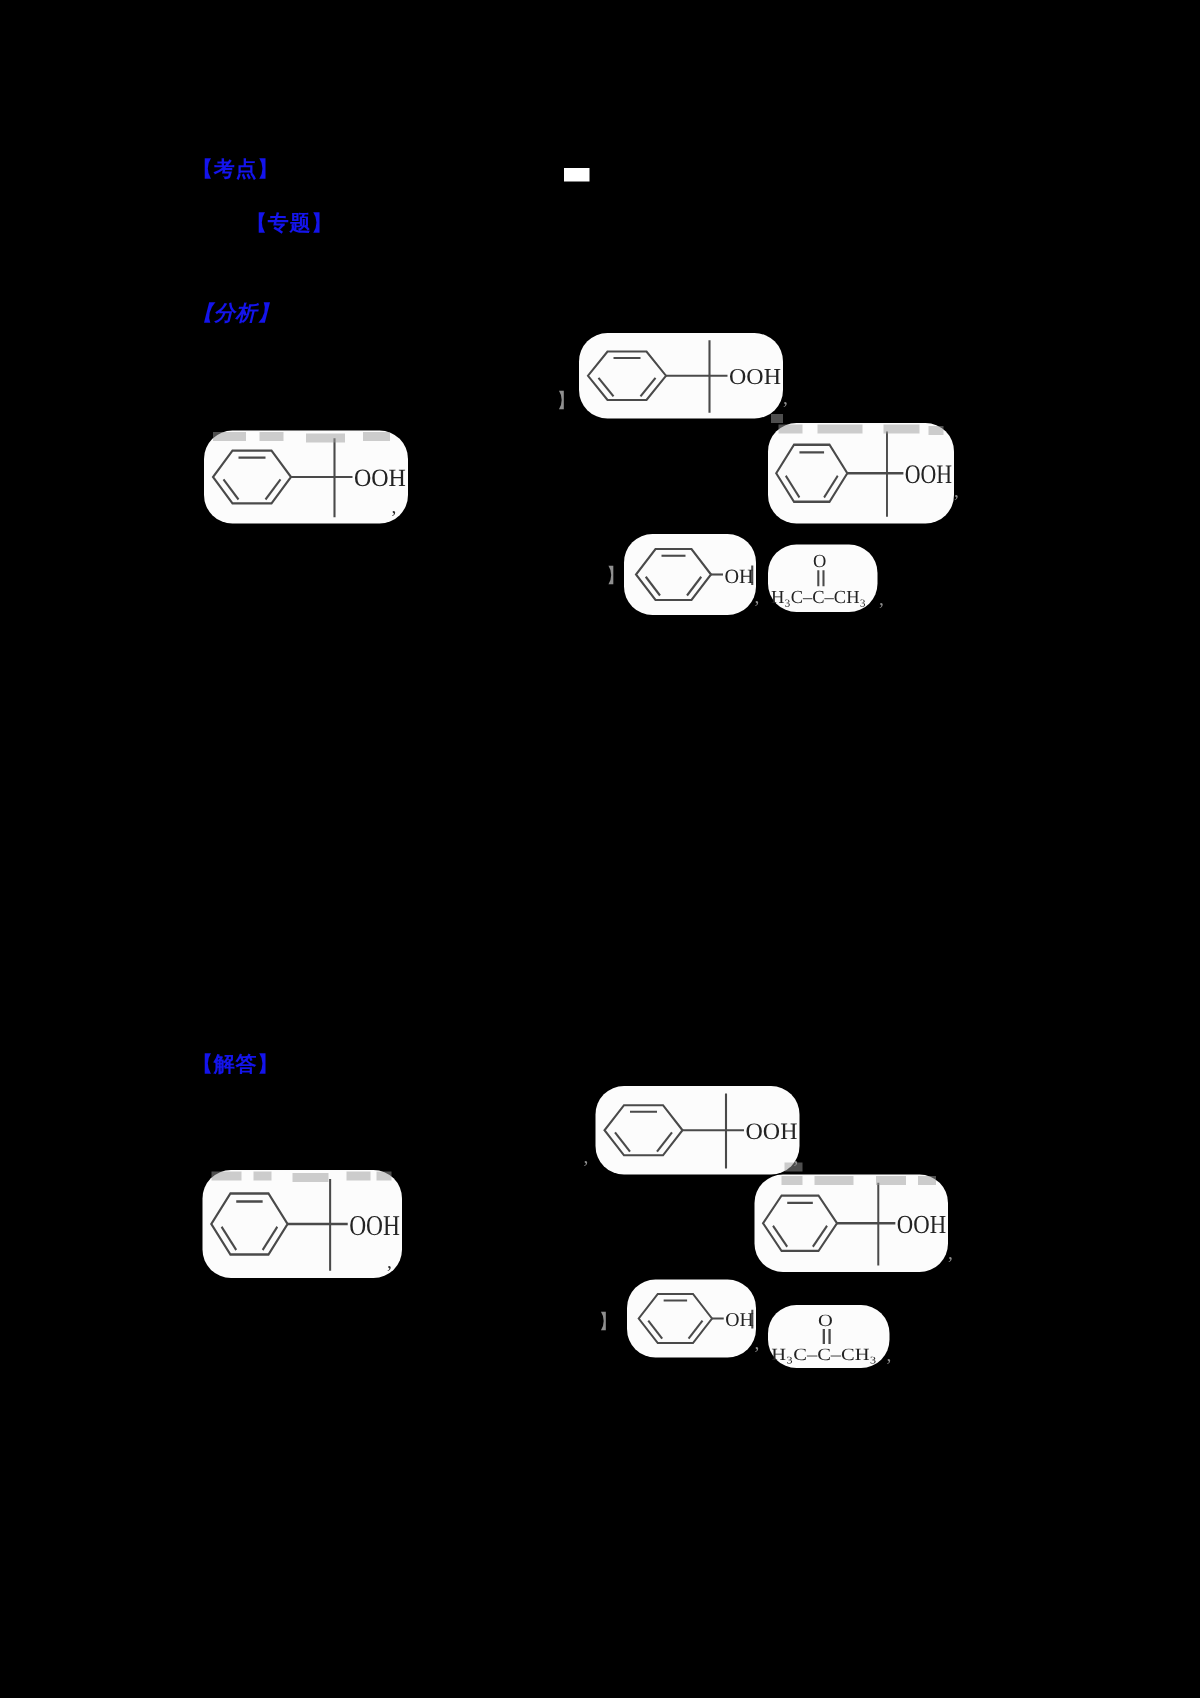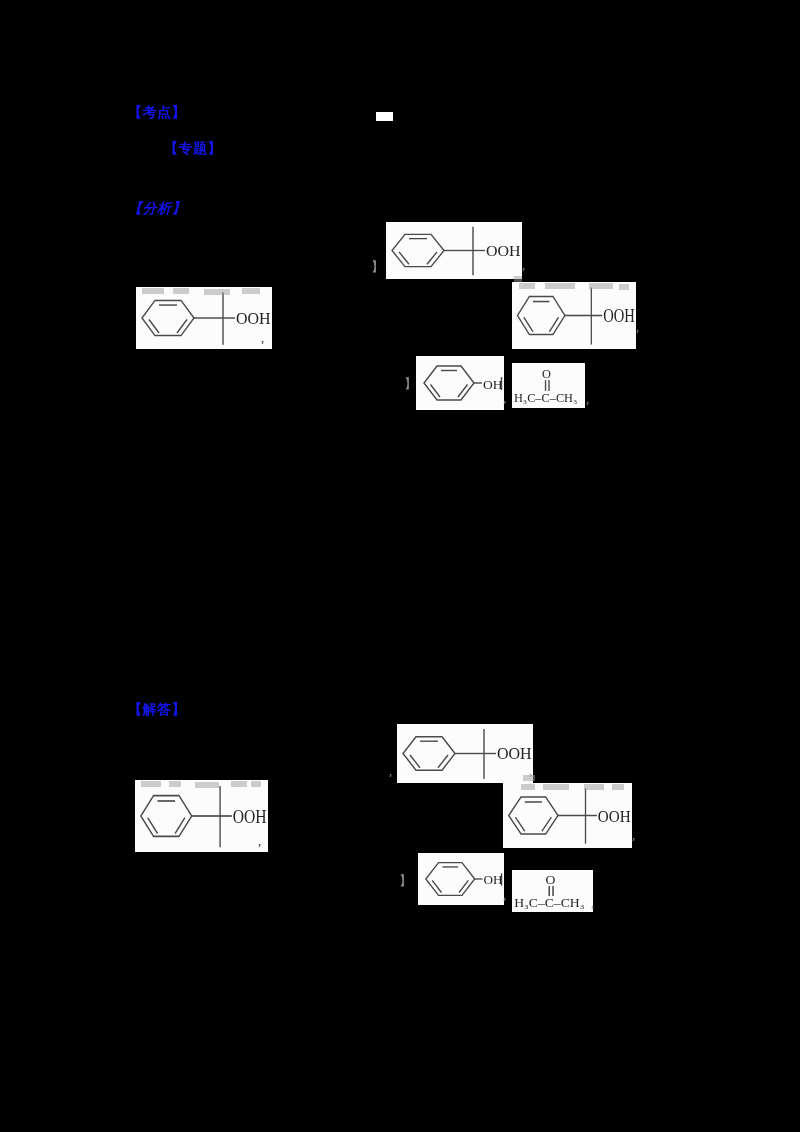--- a/index.html
+++ b/index.html
@@ -1,21 +1,21 @@
 <!DOCTYPE html>
 <html><head>
 <meta charset="utf-8">
 <style>
   html,body{margin:0;padding:0;background:#000;}
   .screen{position:relative;width:800px;height:1132px;background:#000;overflow:hidden;
           font-family:"Liberation Serif",serif;}
   .lbl{position:absolute;font-family:"Liberation Sans",sans-serif;font-weight:700;
        font-size:14px;line-height:19px;color:#1414ec;letter-spacing:0.5px;white-space:nowrap;}
   .wdash{position:absolute;left:376px;top:112px;width:17px;height:9px;background:#ffffff;}
-  .box{position:absolute;background:#fcfcfc;}
+  .box{position:absolute;background:#fcfcfc;border-radius:19px;}
   .box svg{display:block;width:100%;height:100%;}
   .box svg line,.box svg polygon{stroke:#4a4a4a;stroke-width:1.4;fill:none;}
   .box svg text{fill:#232323;font-family:"Liberation Serif",serif;}
   .frag{position:absolute;font-family:"Liberation Serif",serif;font-size:13px;
         color:#8f8f8f;line-height:13px;}
   .frag.dark{color:#2b2b2b;z-index:3;}
   .smudge{position:absolute;height:6px;background:#9b9b9b;opacity:.5;z-index:2;}
 </style>
 </head>
 <body>

